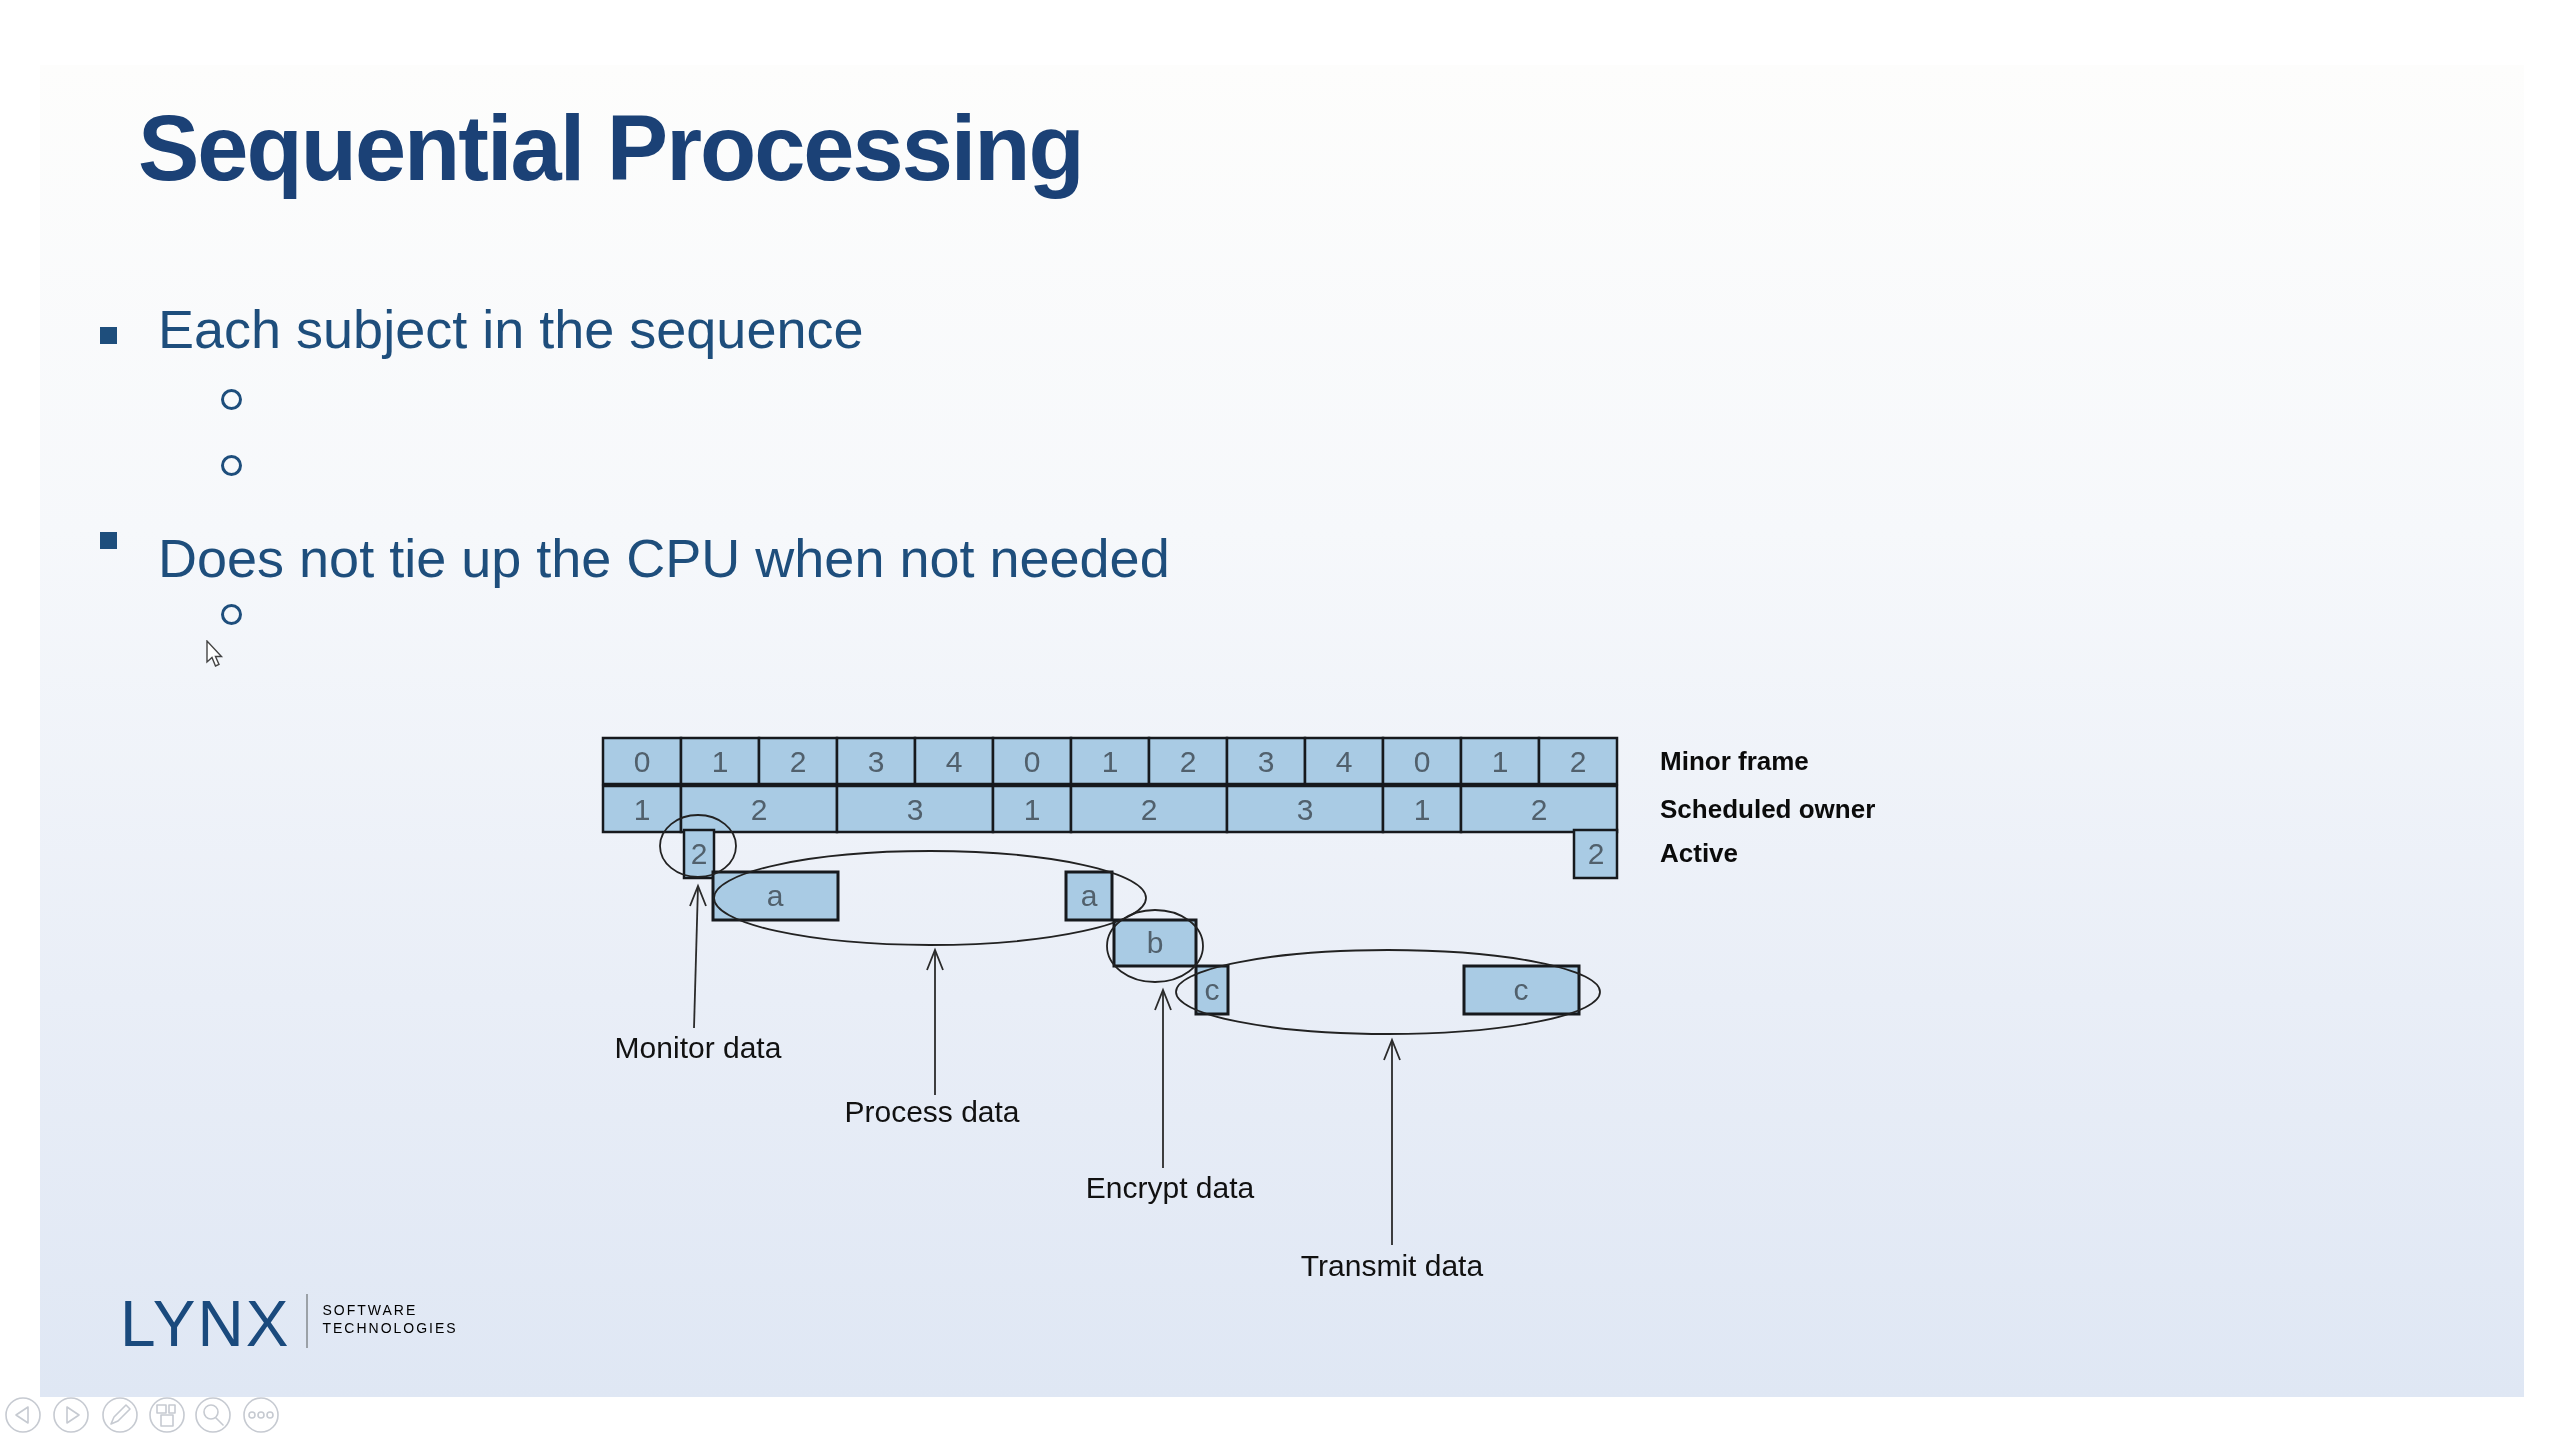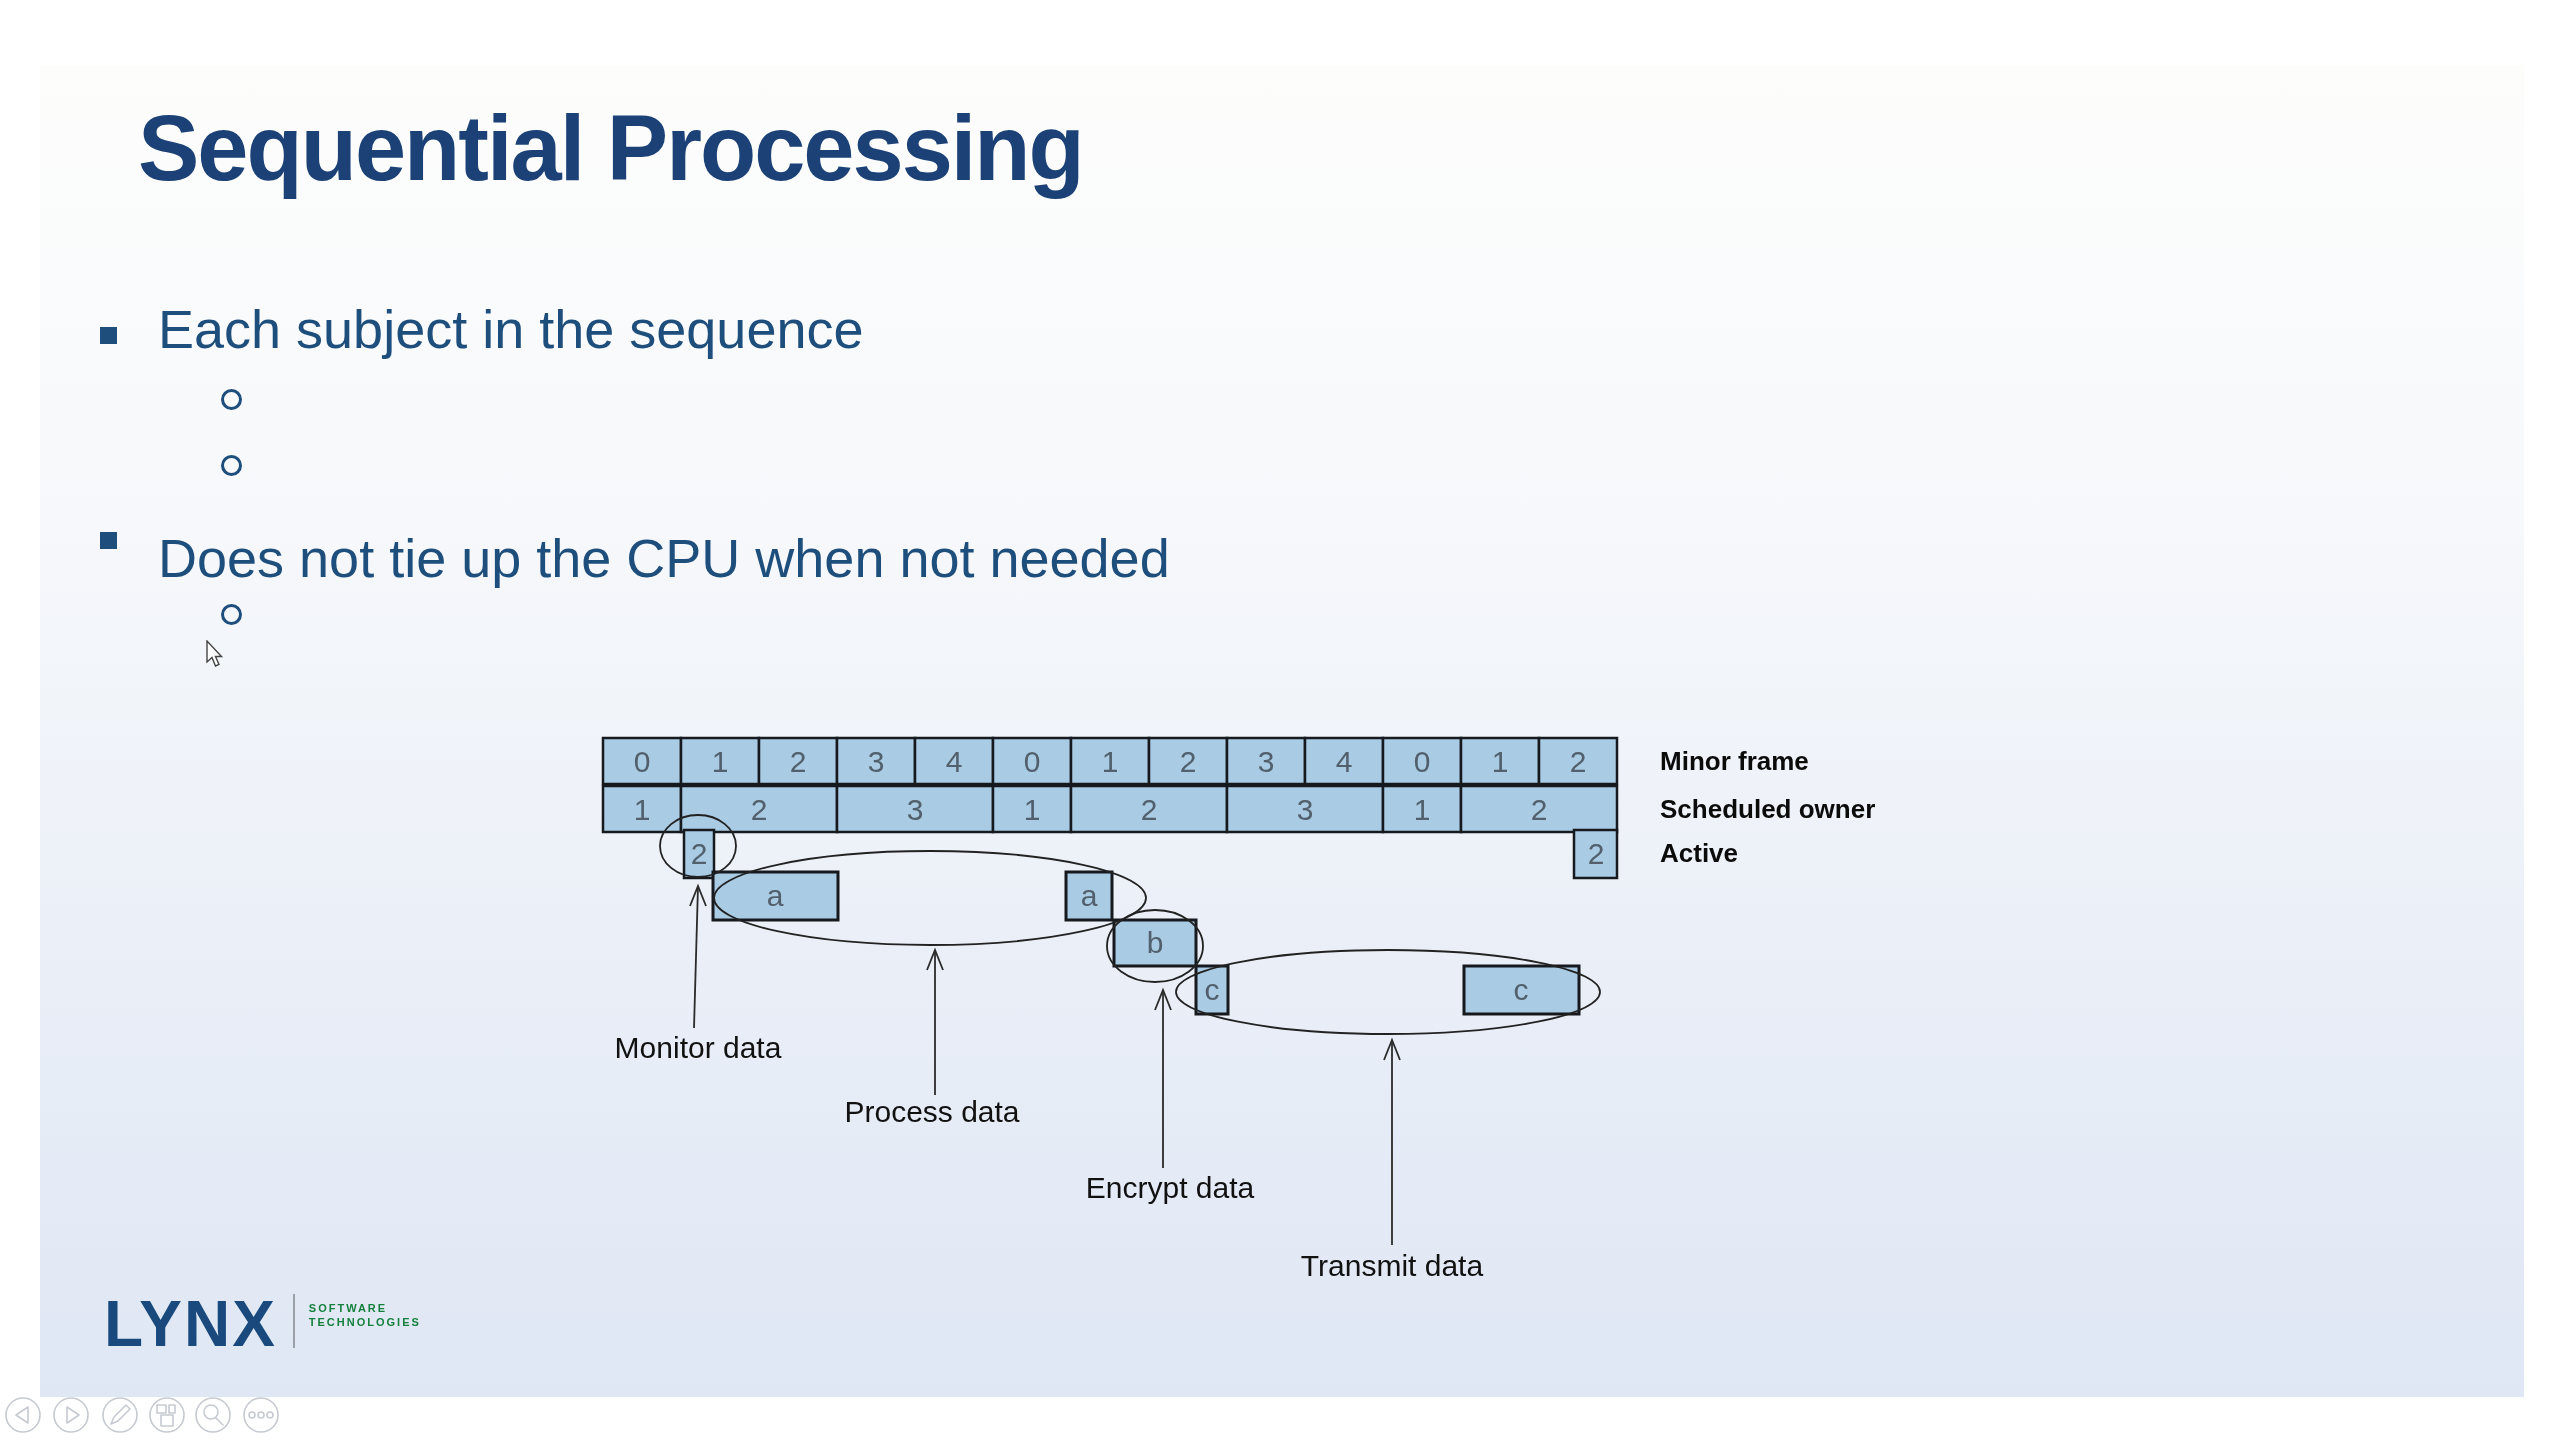--- a/index.html
+++ b/index.html
@@ -30,26 +30,26 @@
   .sq-marker{
     position:absolute;left:100px;width:17px;height:17px;background:#1e4e7c;
   }
   .o-marker{
     position:absolute;left:221px;width:15px;height:15px;
     border:3px solid #1e4e7c;border-radius:50%;background:transparent;
   }
   .diagram{position:absolute;left:560px;top:720px;}
   .logo{position:absolute;left:104px;top:1292px;display:flex;align-items:flex-start;}
   .logo-lynx{
-    font-size:64px;font-weight:700;color:#1a4a7d;letter-spacing:2px;line-height:1;
+    font-size:64px;font-weight:400;color:#1a4a7d;letter-spacing:2px;line-height:1;margin-left:16px;
   }
   .logo-divider{width:2px;height:54px;background:#9ba1a7;margin:2px 14px 0 16px;}
   .logo-sub{padding-top:10px;}
   .logo-sub div{
-    font-size:11px;letter-spacing:2px;color:#15803d;line-height:1.25;font-weight:700;
+    font-size:14px;letter-spacing:2px;color:#000000;line-height:1.25;font-weight:400;
   }
   .toolbar{position:absolute;left:0px;top:1390px;}
   .cursor{position:absolute;left:205px;top:640px;}
 </style>
 </head>
 <body>
 
 <div class="slide">
 
   <div class="slide-title" style="left:98px;top:31px;">Sequential Processing</div>

